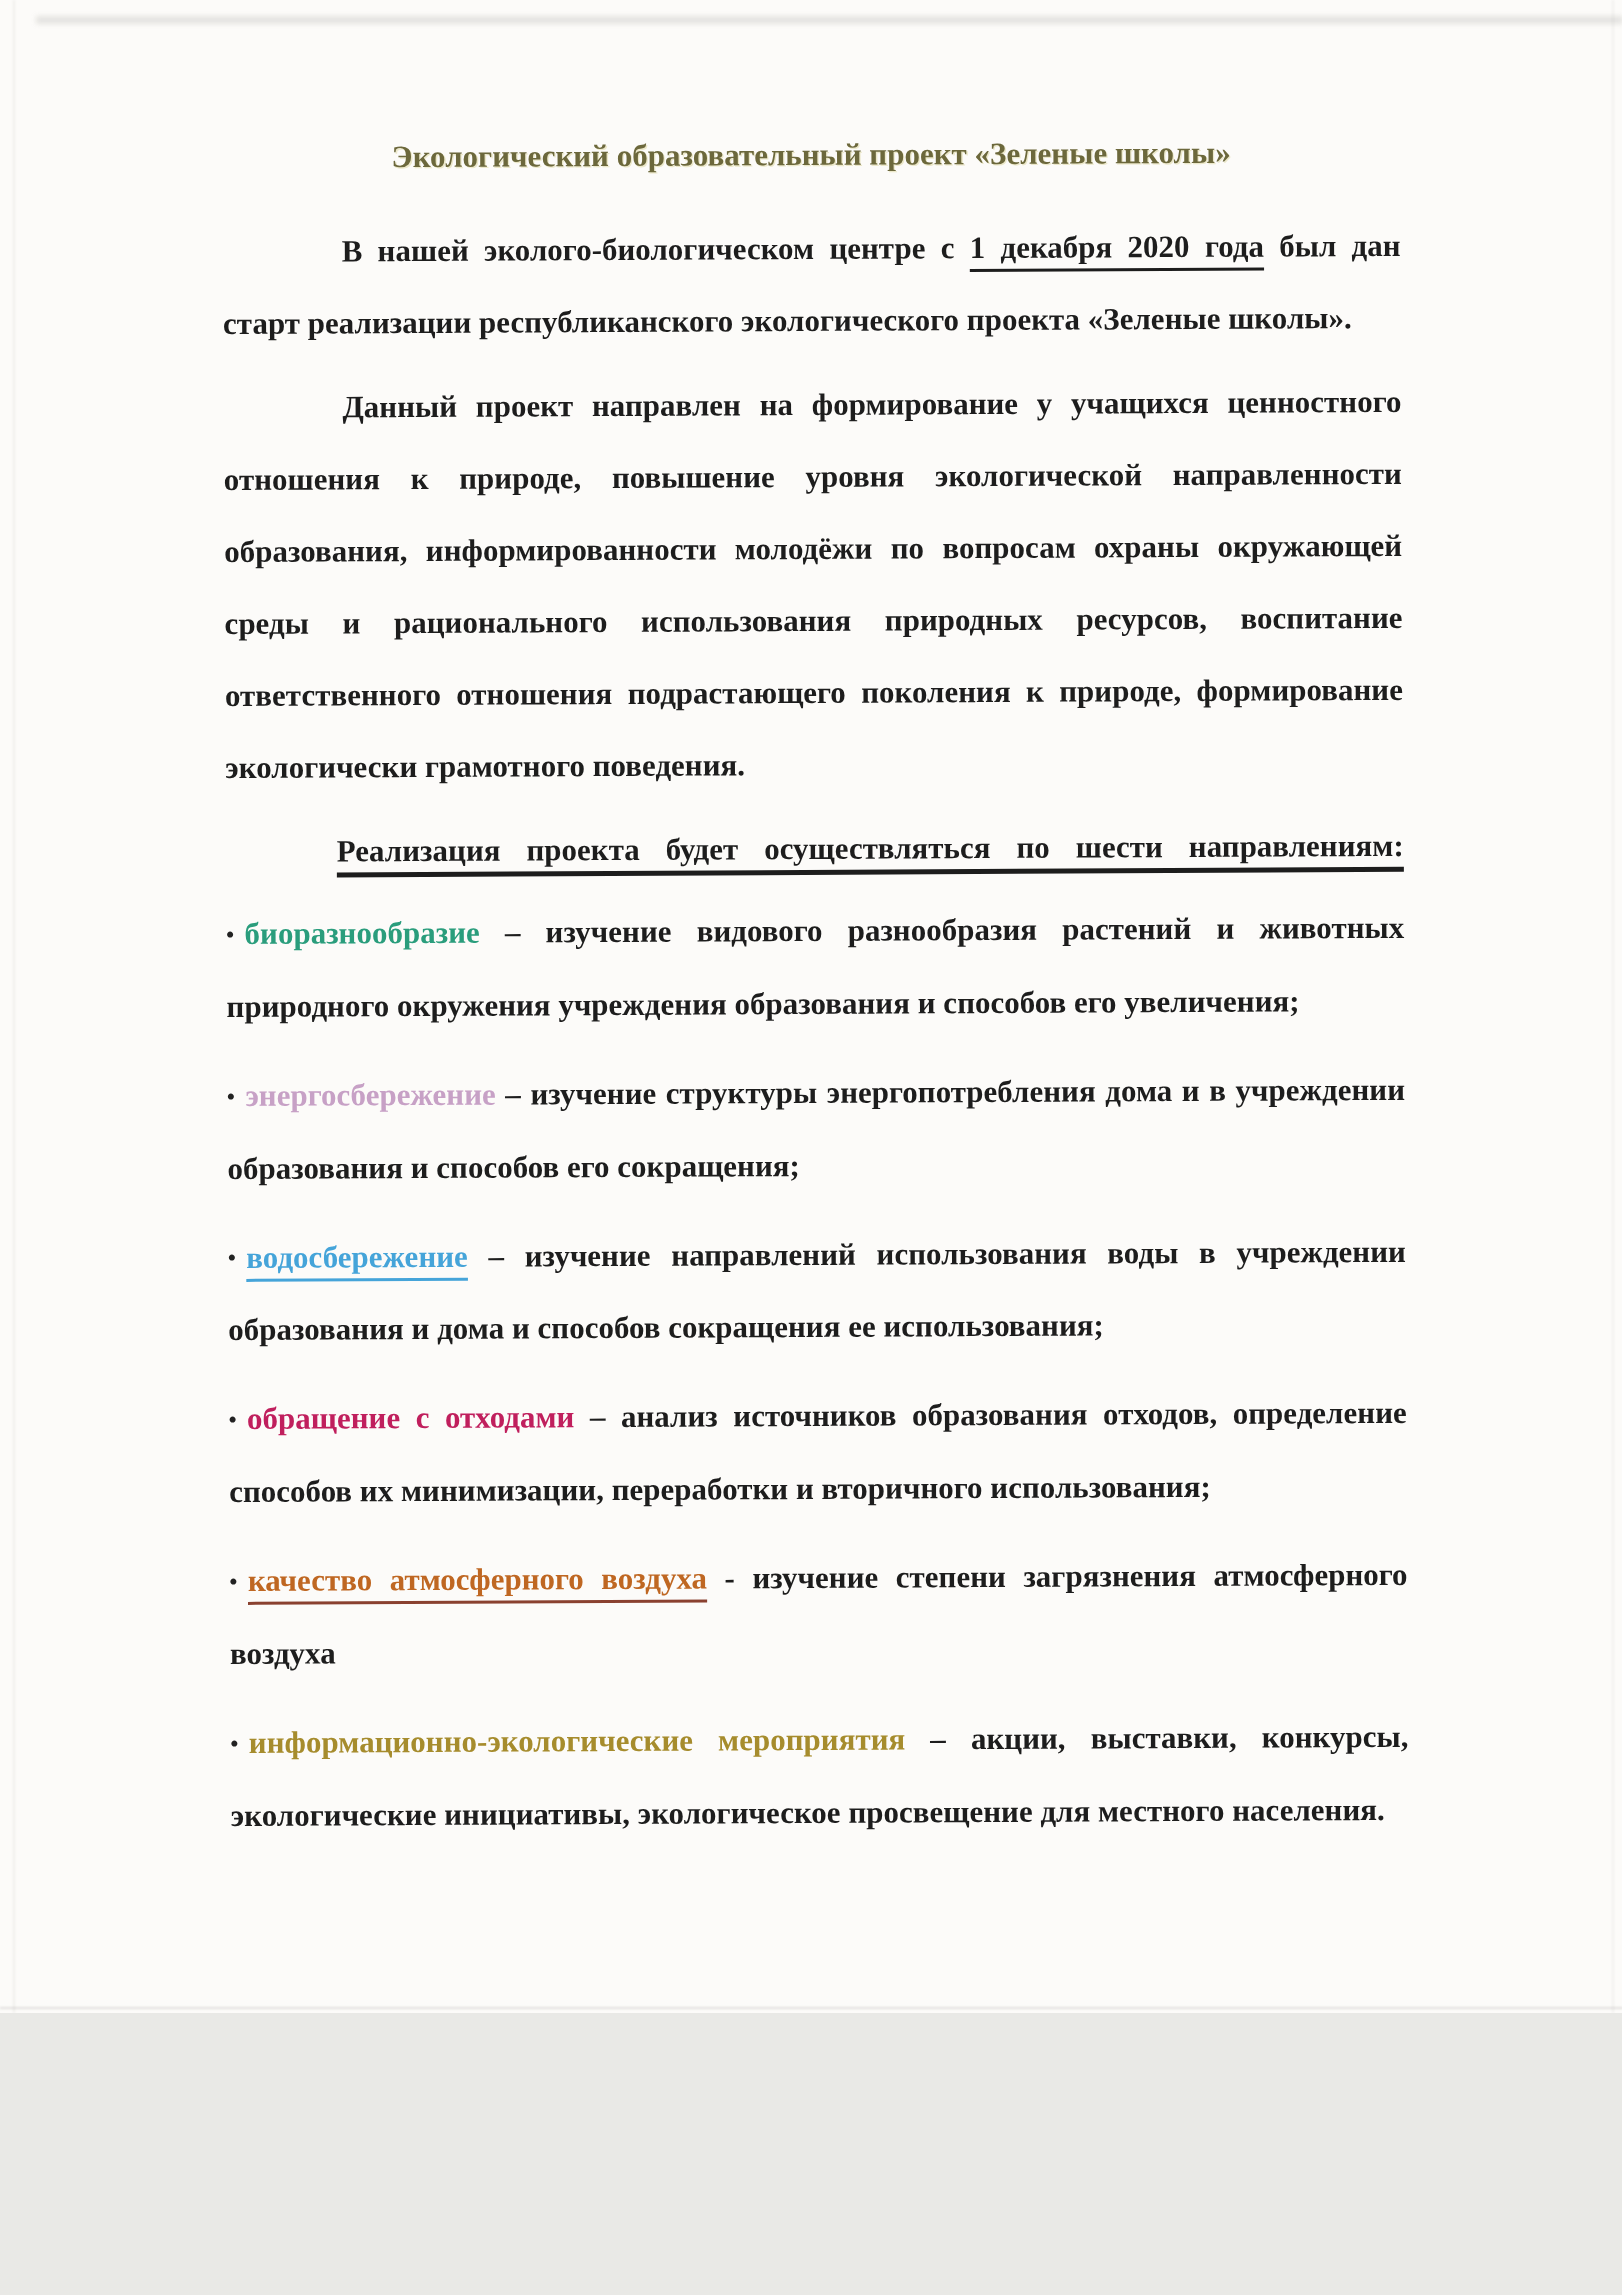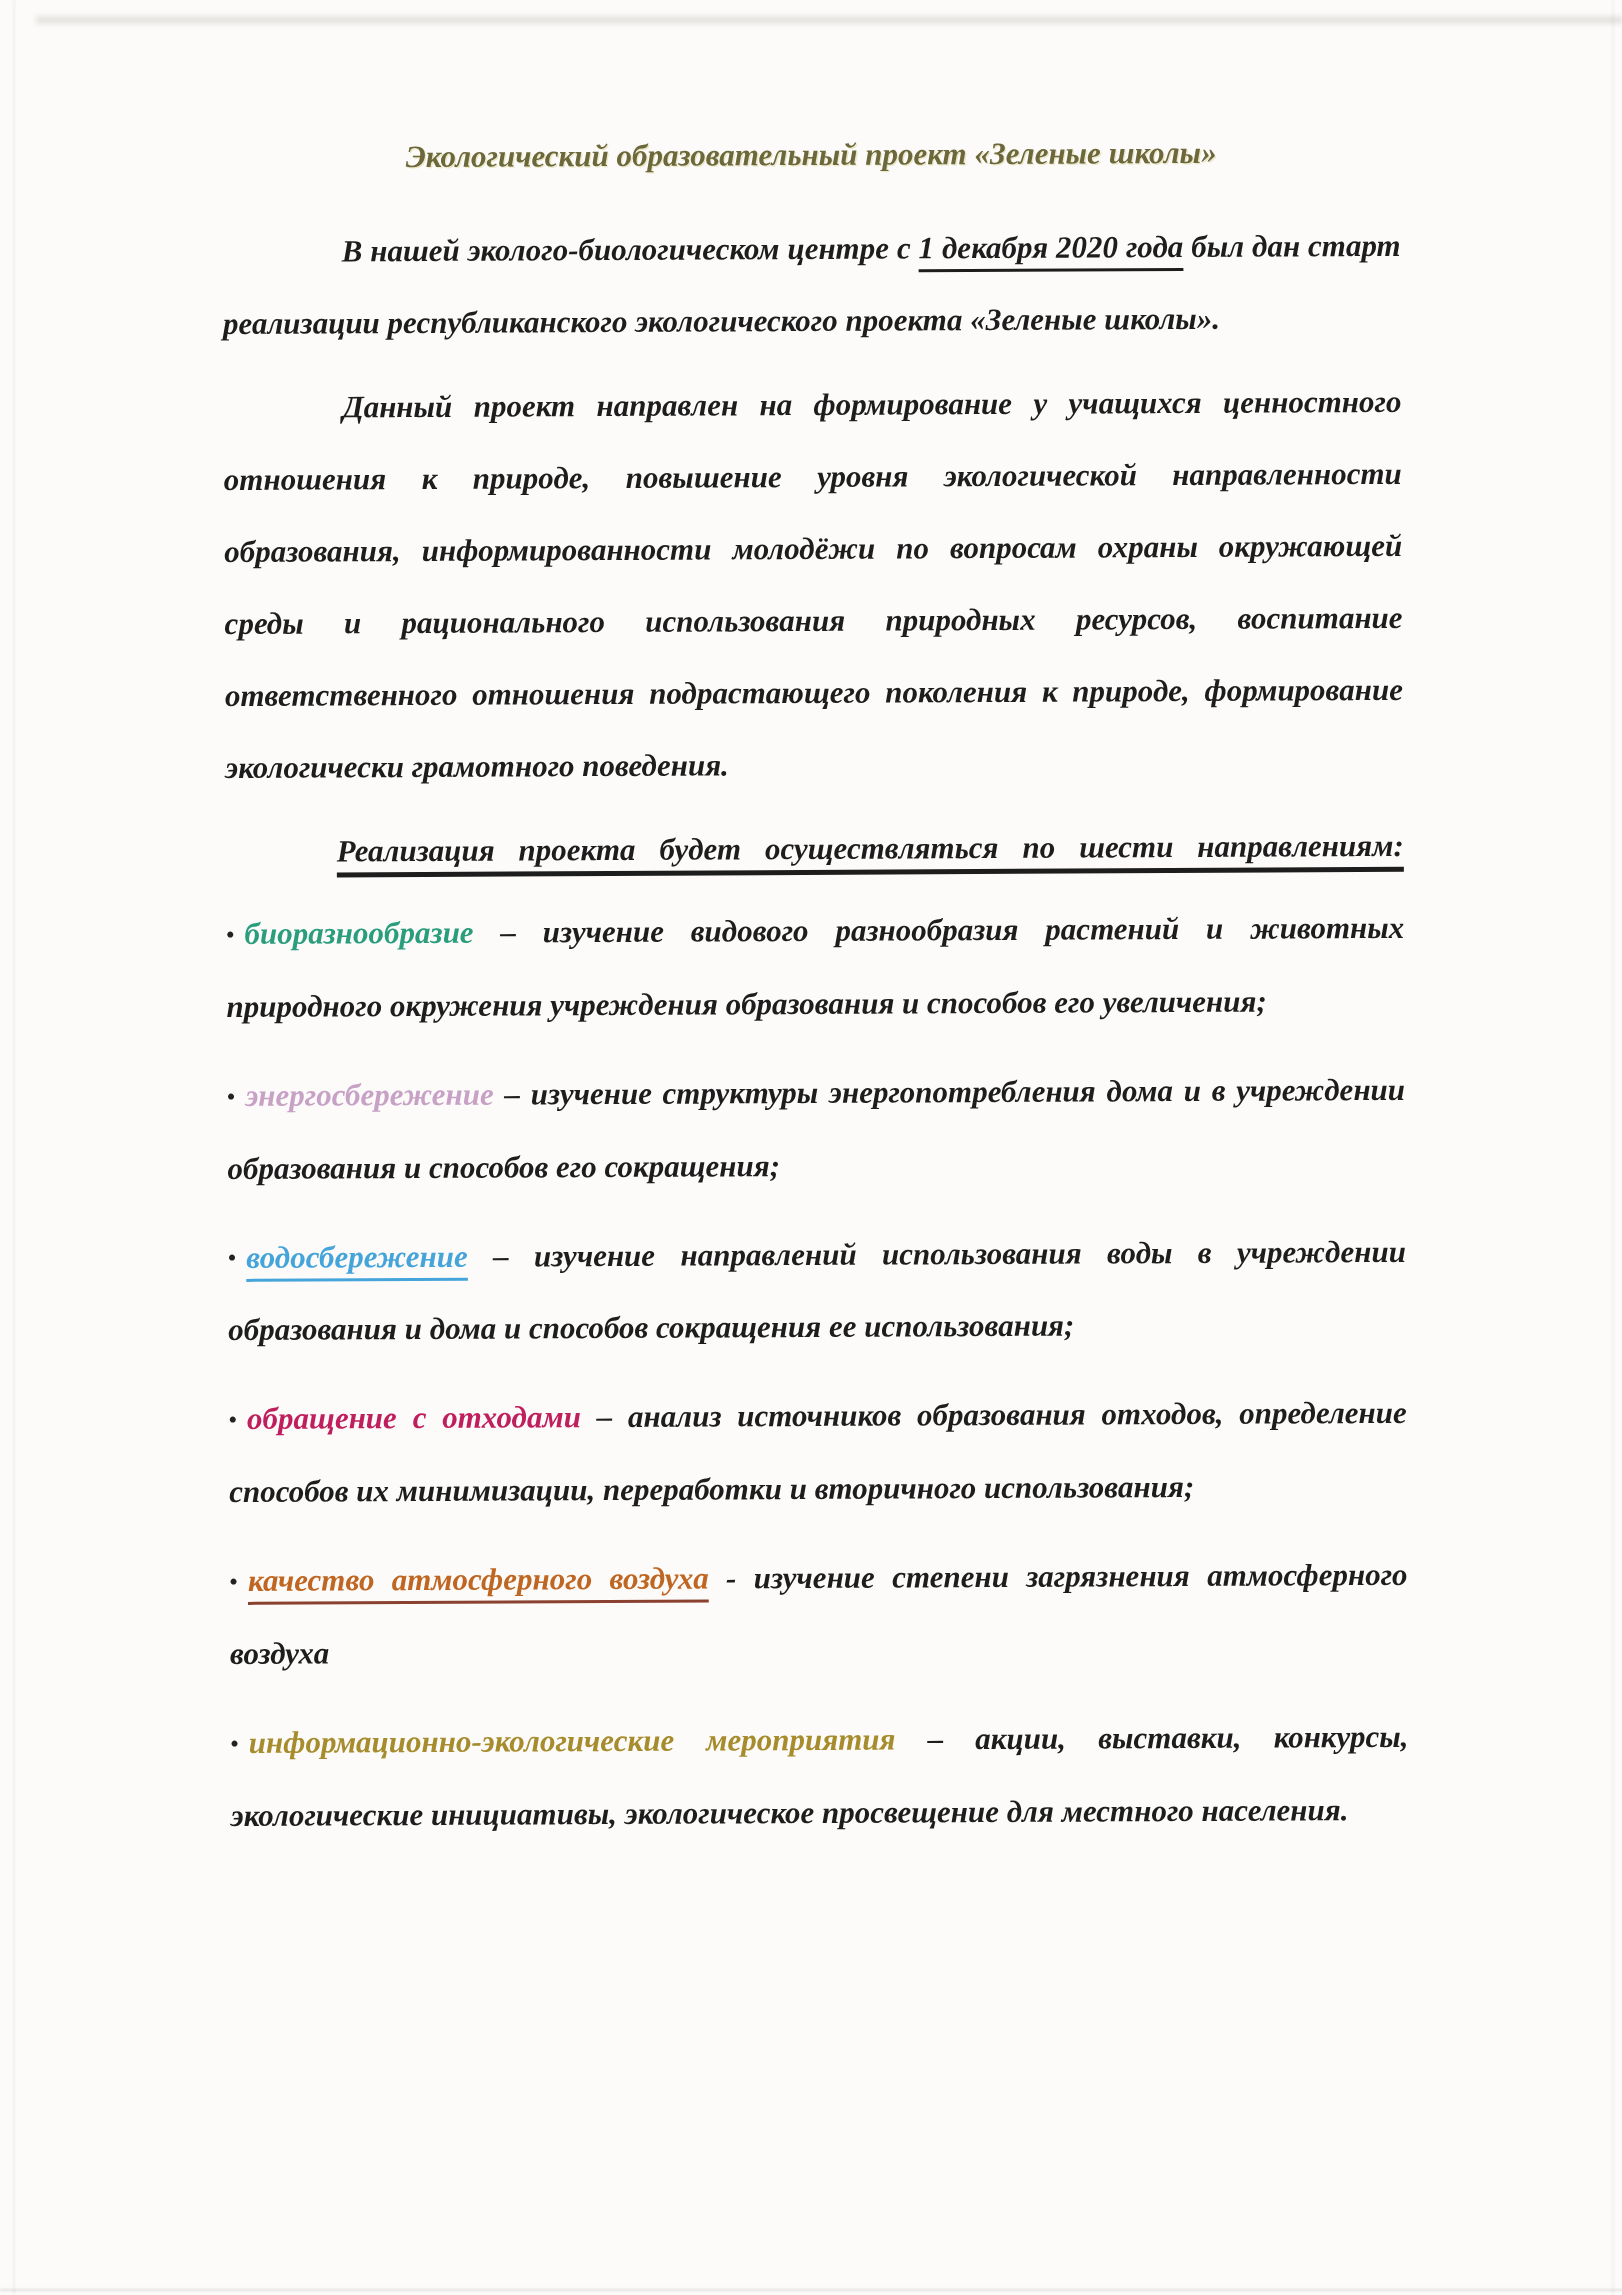--- a/index.html
+++ b/index.html
@@ -1,21 +1,21 @@
 <!DOCTYPE html>
 <html style="font-size:10.5px"><head>
 <meta charset="utf-8">
 <style>
   html,body{margin:0;padding:0;}
   body{width:1623px;height:2295px;background:#e9e9e6;}
   .page{
-    position:relative;width:1623px;height:2295px;overflow:hidden;
+    position:relative;width:1623px;height:2013px;overflow:hidden;
     background:#fcfbf9;
     font-family:"Liberation Serif","DejaVu Serif",serif;
-    font-weight:bold;color:#1d1d1d;font-style:italic;
+    font-weight:bold;color:#1d1d1d;
   }
   
   .scan-top{position:absolute;top:15.7px;left:36px;right:0;height:7.9px;background:rgba(150,148,140,0.22);filter:blur(2.6px);}
   .scan-bottom{position:absolute;bottom:3.9px;left:0;right:0;height:2.6px;background:rgba(150,148,142,0.26);filter:blur(1.3px);}
   .scan-left{position:absolute;top:0;bottom:0;left:13px;width:2px;background:rgba(160,158,150,0.12);filter:blur(1.3px);}
   .scan-right{position:absolute;top:0;bottom:0;right:9.2px;width:2px;background:rgba(160,158,150,0.10);filter:blur(1.3px);}
 
   .content{
     position:absolute;left:222px;top:134px;width:1178px;
     font-size:31px;line-height:72px;text-align:justify;

